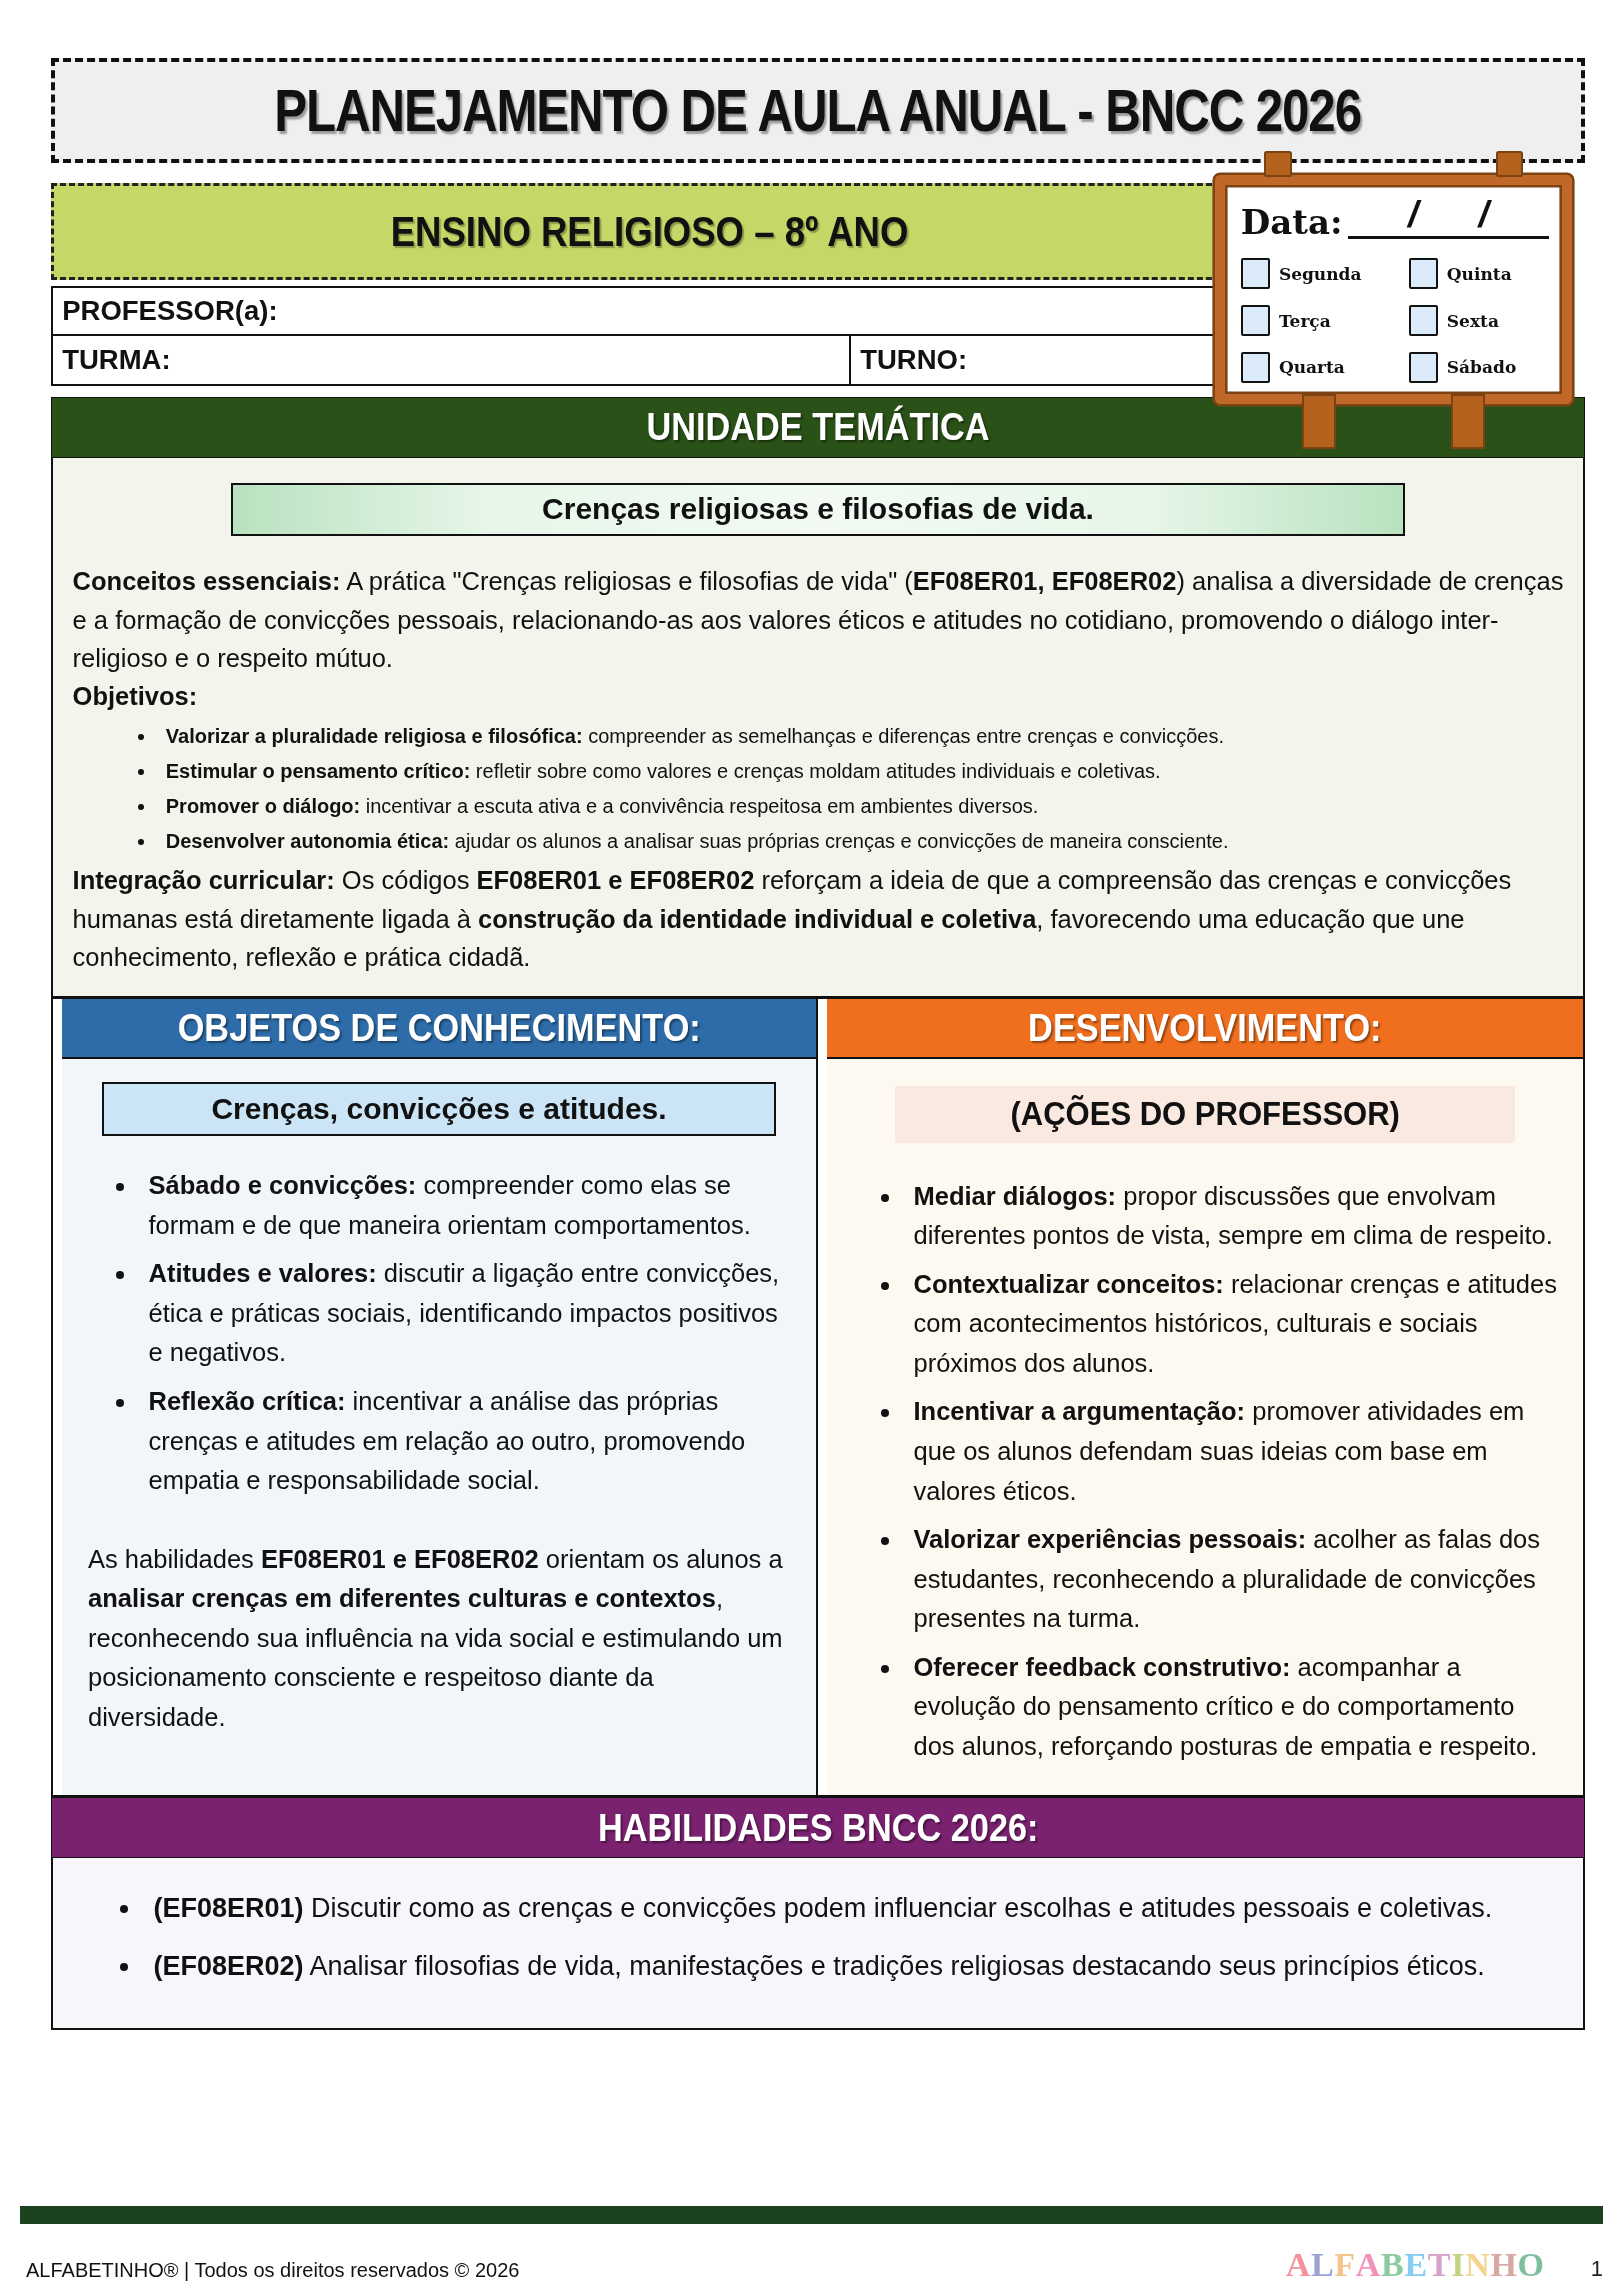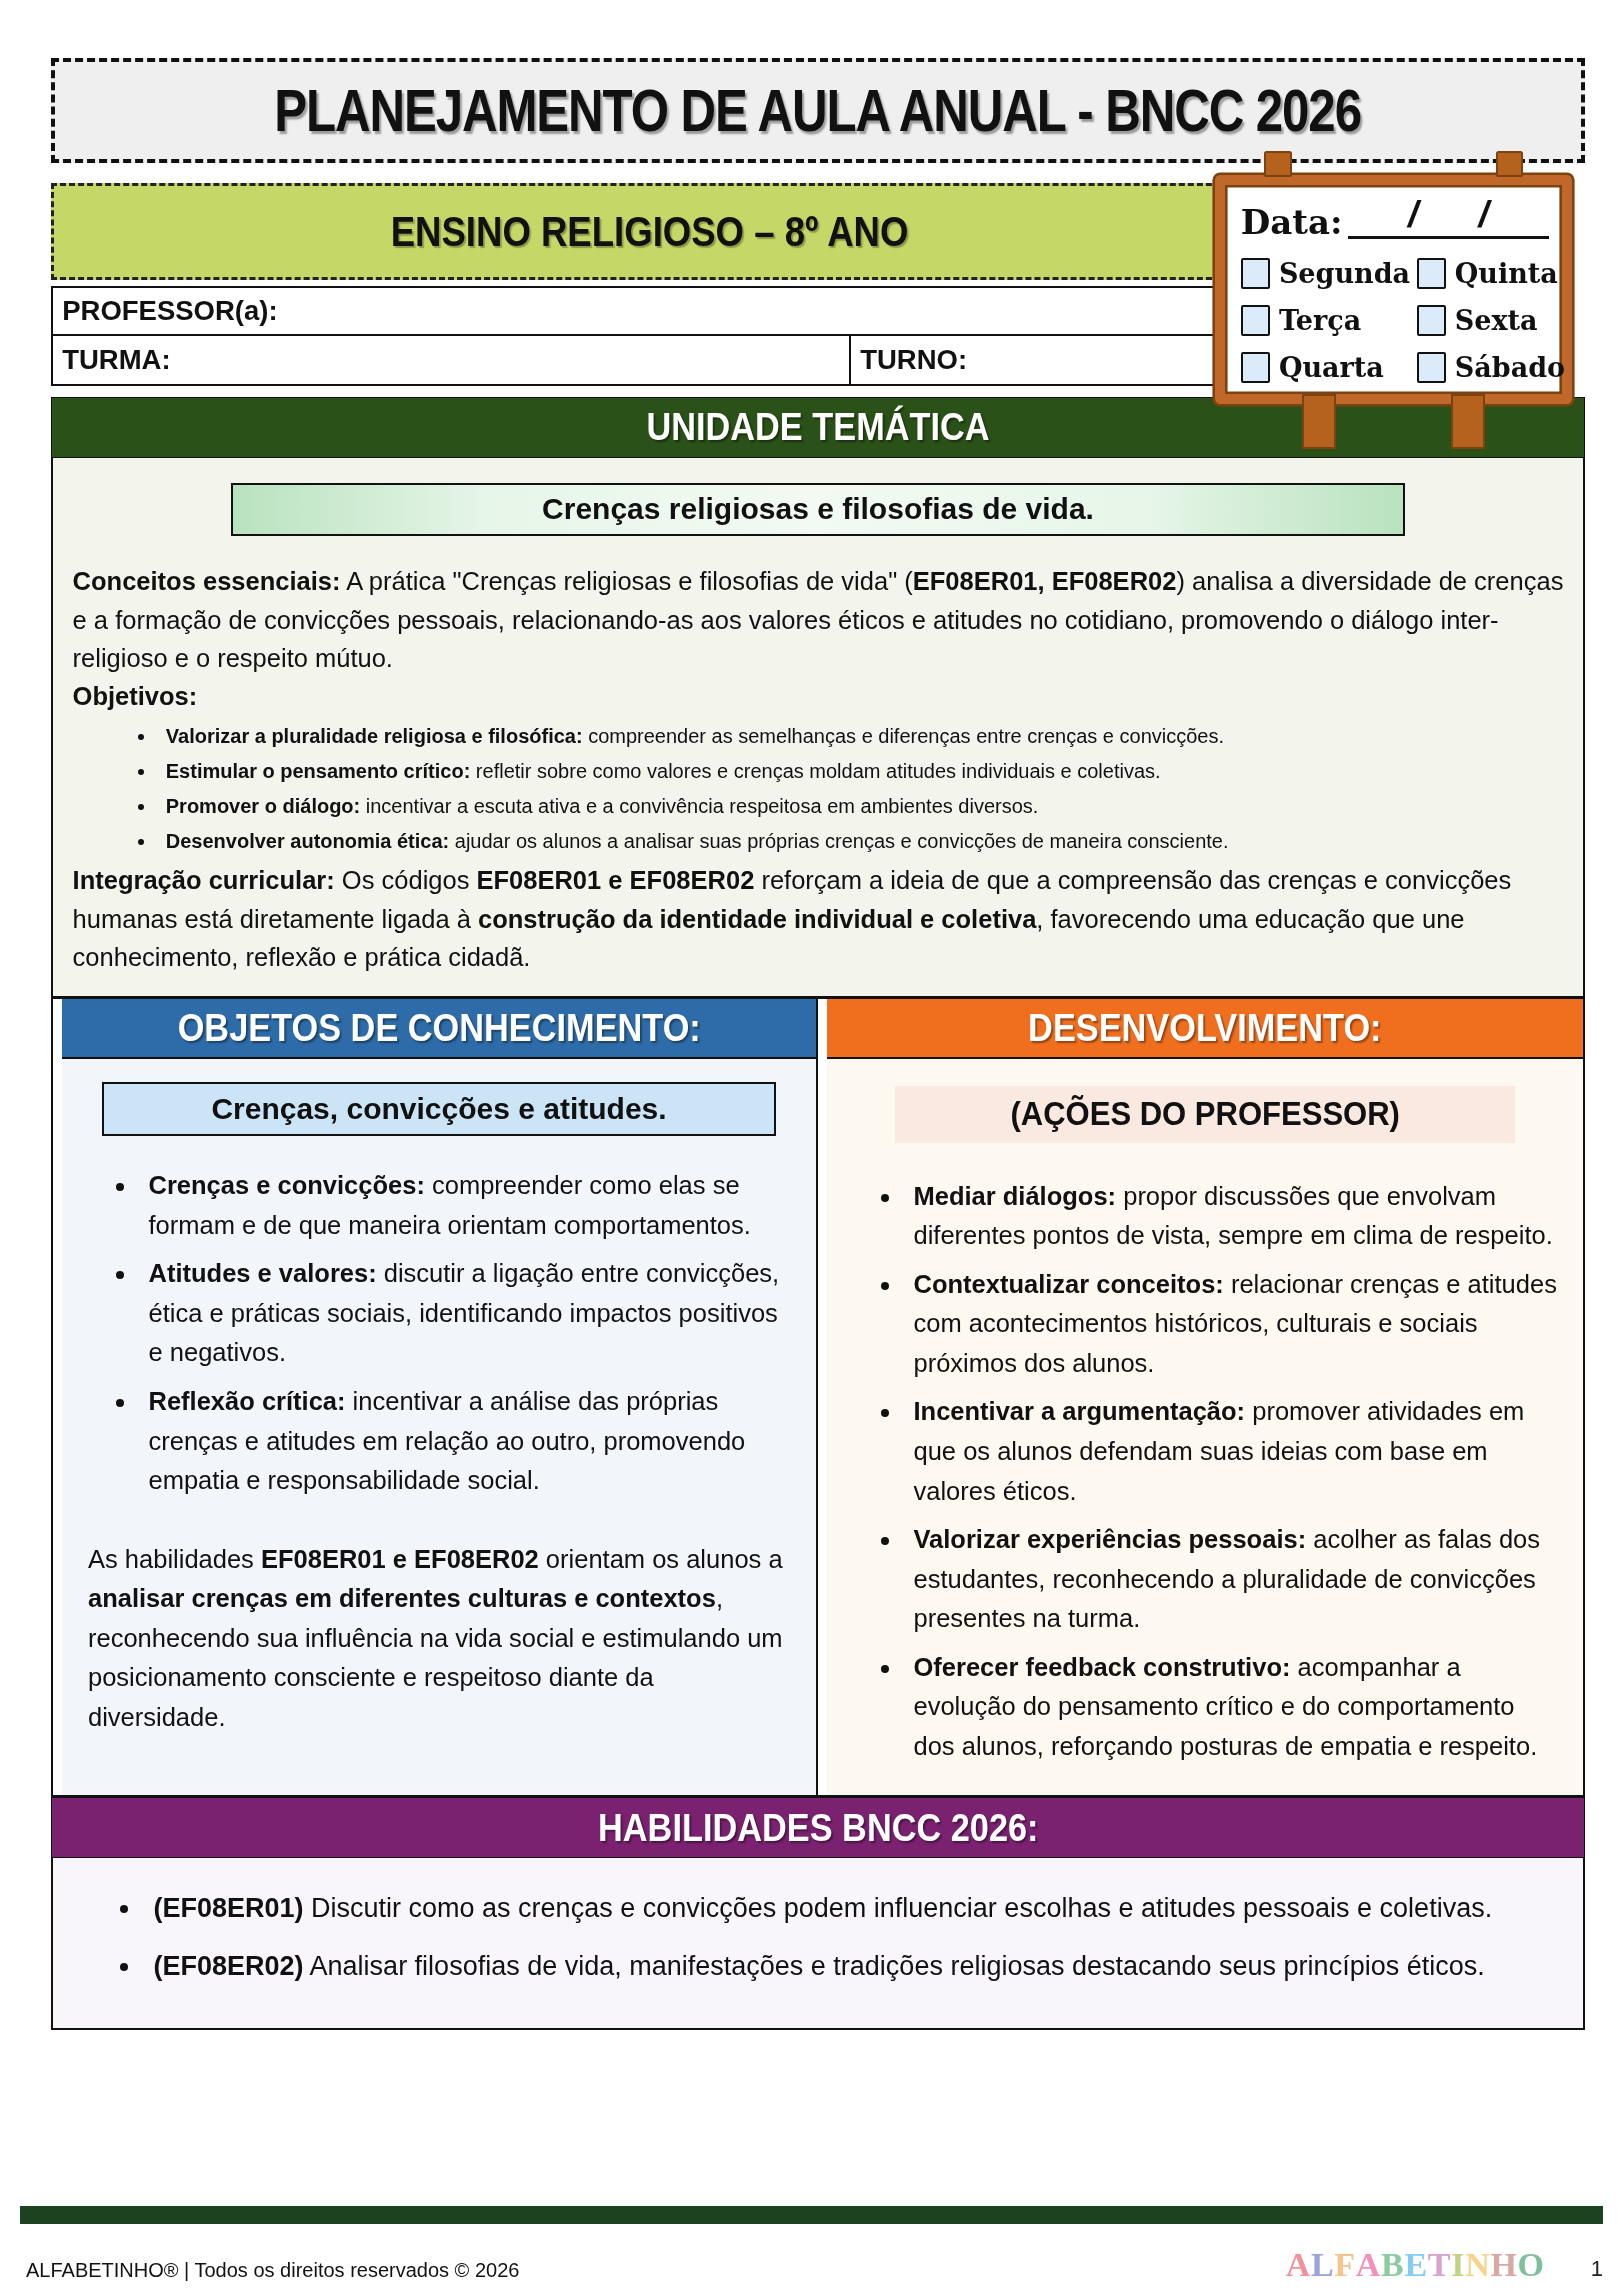--- a/index.html
+++ b/index.html
@@ -73,21 +73,21 @@
   }
   .days-grid {
     margin-top:19.6px;
     display:grid; grid-template-columns:1.15fr 1fr; row-gap:15.7px; column-gap:6.5px;
   }
   .day-item { display:flex; align-items:center; gap:9.2px; }
   .day-checkbox {
     width:29px; height:31px; background:#dcebf9;
     border:2.6px solid #111; border-radius:2px; flex:0 0 auto;
   }
-  .day-label { font-family:"DejaVu Serif", serif; font-weight:bold; font-size:27px; white-space:nowrap; }
+  .day-label { font-family:"DejaVu Serif", serif; font-weight:bold; font-size:17px; white-space:nowrap; }
 
   
   .fields { margin-top:6.5px; width:1197px; border:2px solid #111; }
   .field-row {
     background:#fff; border-bottom:2px solid #111;
     height:48px; display:flex; align-items:center;
   }
   .field-row:last-child { border-bottom:none; }
   .field-label { font-size:27.5px; font-weight:bold; padding-left:9.2px; white-space:nowrap; }
   .field-blank { flex:1; height:100%; }
@@ -232,21 +232,21 @@
     <div class="columns">
       <div class="col col-left">
         <div class="col-header col-header-blue">
           <span class="banner-text">OBJETOS DE CONHECIMENTO:</span>
         </div>
         <div class="col-body-left">
           <div class="topic-box">
             <span class="topic-text">Crenças, convicções e atitudes.</span>
           </div>
           <ul>
-            <li><b>Crenças e convicções:</b><span> compreender como elas se formam e de que maneira orientam comportamentos.</span></li>
+            <li><b>Sábado e convicções:</b><span> compreender como elas se formam e de que maneira orientam comportamentos.</span></li>
             <li><b>Atitudes e valores:</b><span> discutir a ligação entre convicções, ética e práticas sociais, identificando impactos positivos e negativos.</span></li>
             <li><b>Reflexão crítica:</b><span> incentivar a análise das próprias crenças e atitudes em relação ao outro, promovendo empatia e responsabilidade social.</span></li>
           </ul>
           <p class="closing-para"><span>As habilidades </span><b>EF08ER01 e EF08ER02</b><span> orientam os alunos a </span><b>analisar crenças em diferentes culturas e contextos</b><span>, reconhecendo sua influência na vida social e estimulando um posicionamento consciente e respeitoso diante da diversidade.</span></p>
         </div>
       </div>
       <div class="col">
         <div class="col-header col-header-orange">
           <span class="banner-text">DESENVOLVIMENTO:</span>
         </div>

